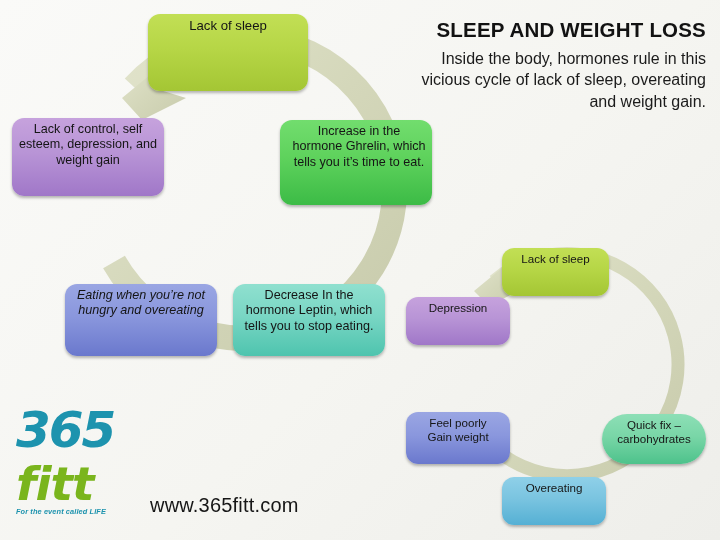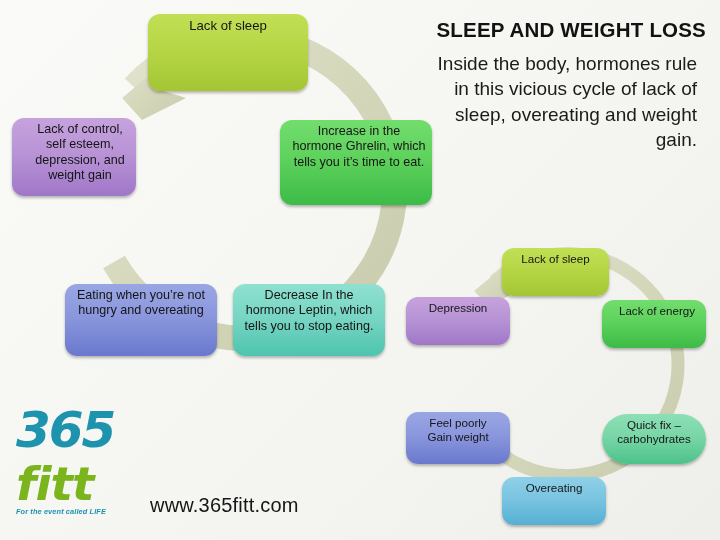--- a/index.html
+++ b/index.html
@@ -39,21 +39,21 @@
   
   .ring{position:absolute;z-index:1;}
   .ring svg{display:block;overflow:visible;}
 
   
   #header{position:absolute;right:14px;top:18px;width:296px;text-align:right;z-index:8;}
   #header .title{
     font-size:20.5px;font-weight:bold;letter-spacing:.2px;color:#121212;
     margin:0 0 6px 0;white-space:nowrap;
   }
-  #header p{margin:9px;font-size:19px;color:#1b1b1b;line-height:1.33;}
+  #header p{margin:0;font-size:16px;color:#1b1b1b;line-height:1.33;}
   #header p.second{margin-top:17px;}
 
   
   #logo{position:absolute;left:16px;top:410px;width:122px;z-index:8;font-style:italic;}
   #logo .three65{
     font-size:50px;font-weight:bold;color:#1d93ae;line-height:.82;
     letter-spacing:-2px;font-family:"DejaVu Sans", sans-serif;
   }
   #logo .fitt{
     font-size:47px;font-weight:bold;color:#7ab51d;line-height:.86;
@@ -93,25 +93,25 @@
   </div>
 
   <div class="node c-green" style="left:280px;top:120px;width:152px;height:85px;font-size:12.6px;">
     <span>Increase in the hormone Ghrelin, which tells you it’s time to eat.</span>
   </div>
 
   <div class="node c-teal" style="left:233px;top:284px;width:152px;height:72px;font-size:12.6px;">
     <span>Decrease In the hormone Leptin, which tells you to stop eating.</span>
   </div>
 
-  <div class="node c-blue" style="left:65px;top:284px;width:152px;height:72px;font-size:12.6px;">
+  <div class="node c-blue" style="left:65px;top:284px;width:152px;height:72px;font-size:12.6px;font-style:italic;">
     <span>Eating when you’re not hungry and overeating</span>
   </div>
 
-  <div class="node c-purple" style="left:12px;top:118px;width:124px;height:78px;font-size:12.6px;padding-left:18px;">
+  <div class="node c-purple" style="left:12px;top:118px;width:152px;height:78px;font-size:12.6px;">
     <span>Lack of control,  self esteem,  depression, and weight gain</span>
   </div>
 
   <div class="ring" style="left:410px;top:243px;width:300px;height:285px;">
     <svg width="300" height="285" viewBox="0 0 300 285">
       <defs>
         <linearGradient id="ringGradR" x1="0" y1="0" x2="1" y2="1">
           <stop offset="0%" stop-color="#e2e4cc"></stop>
           <stop offset="50%" stop-color="#d4d7ba"></stop>
           <stop offset="100%" stop-color="#c8cbac"></stop>
@@ -120,23 +120,20 @@
       <path d="M 84 38
                A 111 111 0 1 1 62 179" fill="none" stroke="url(#ringGradR)" stroke-width="13" stroke-linecap="butt"></path>
       <path d="M 64 48 L 98 20 L 93 41 L 112 46 L 79 63 Z" fill="url(#ringGradR)"></path>
     </svg>
   </div>
 
   <div class="node c-lime" style="left:502px;top:248px;width:107px;height:48px;font-size:11.6px;">
     <span>Lack of sleep</span>
   </div>
 
-  <div class="node c-green" style="left:602px;top:300px;width:104px;height:48px;font-size:11.6px;">
-    <span>Lack of energy</span>
-  </div>
 
   <div class="node c-mint" style="left:602px;top:414px;width:104px;height:50px;font-size:11.6px;border-radius:25px;">
     <span>Quick fix – carbohydrates</span>
   </div>
 
   <div class="node c-sky" style="left:502px;top:477px;width:104px;height:48px;font-size:11.6px;">
     <span>Overeating</span>
   </div>
 
   <div class="node c-blue" style="left:406px;top:412px;width:104px;height:52px;font-size:11.6px;white-space:pre-line;">

